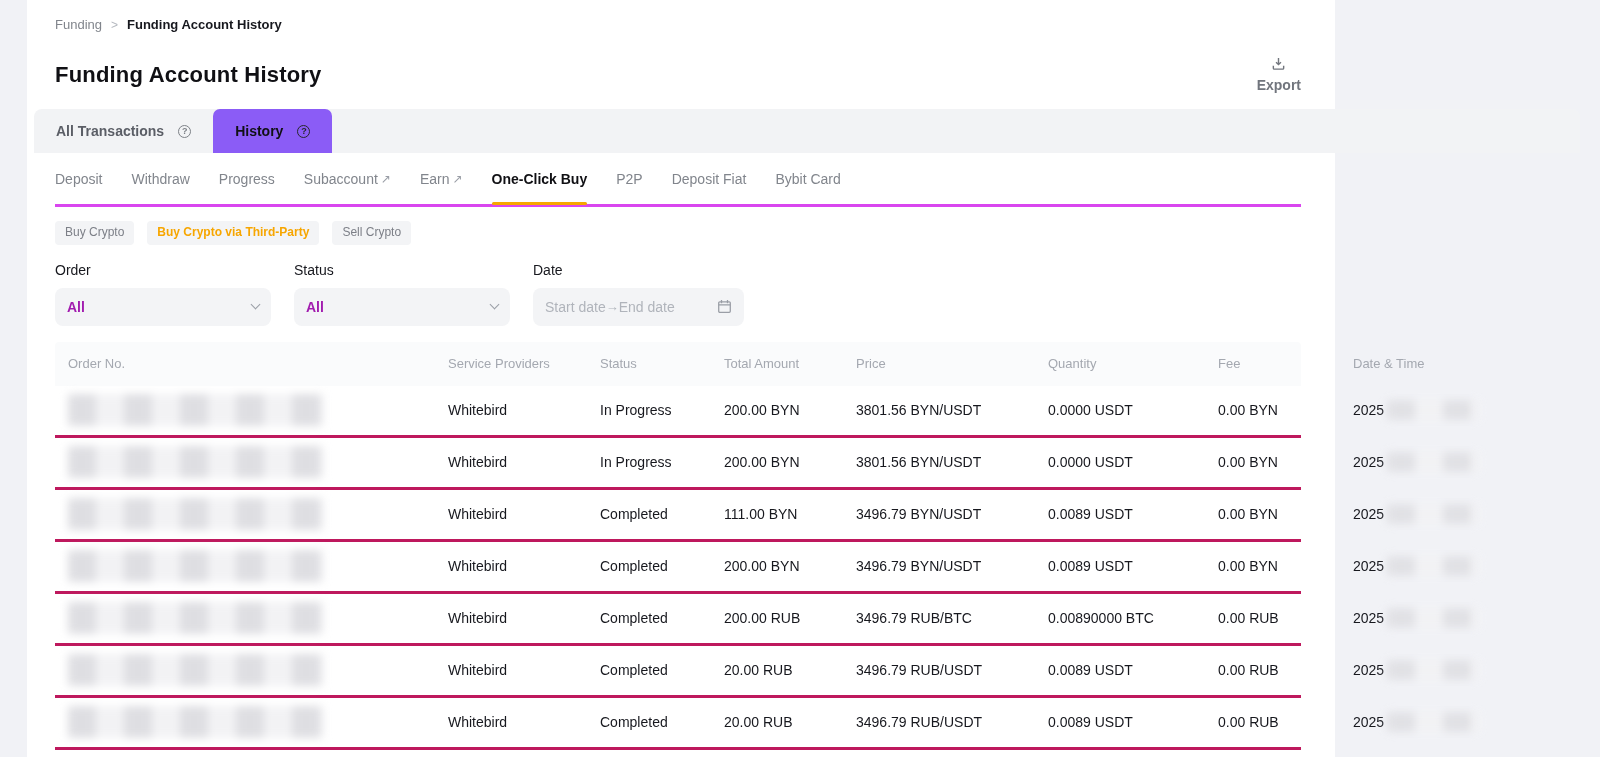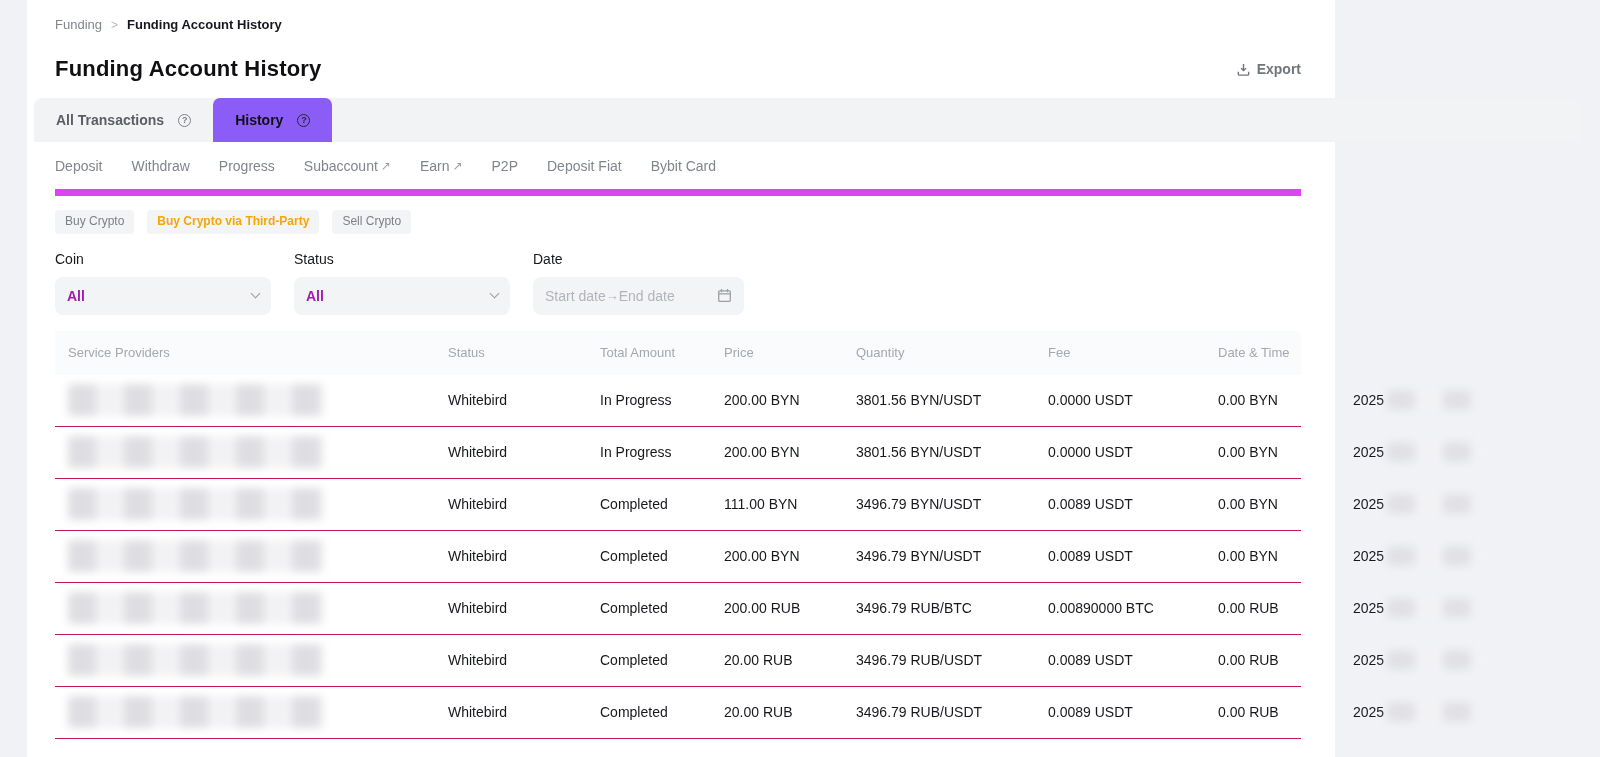--- a/index.html
+++ b/index.html
@@ -19,21 +19,21 @@
 
   
   .crumbs { padding-top: 17px; font-size: 13px; display: flex; align-items: center; gap: 9px; }
   .crumb-parent { color: #81858c; cursor: pointer; }
   .crumb-sep { color: #b4b8bf; font-size: 12px; }
   .crumb-cur { color: #17181e; font-weight: 600; }
 
   
   .titlebar { margin-top: 24px; display: flex; align-items: center; justify-content: space-between; }
   .titlebar h1 { font-size: 22px; font-weight: 700; letter-spacing: .2px; color: #101014; }
-  .export { display: flex; align-items: center; gap: 6px; color: #71757d; font-size: 14px; font-weight: 700; cursor: pointer; }
+  .export { display: flex; align-items: center; gap: 6px; color: #71757d; font-size: 14px; font-weight: 700; cursor: pointer; flex-direction: column; }
   .export svg { display: block; }
 
   
   .tabstrip {
     margin: 16px 0 0 7px;
     width: 1546px; height: 44px;
     background: #f2f3f5;
     border-radius: 8px 8px 0 0;
     display: flex; align-items: stretch;
   }
@@ -48,21 +48,21 @@
     color: #101014; font-weight: 700;
   }
   .tab.active .qicon { color: #26272c; }
   .qicon {
     width: 13px; height: 13px; border: 1px solid currentColor; border-radius: 50%;
     display: inline-flex; align-items: center; justify-content: center;
     font-size: 9px; font-weight: 600; line-height: 1;
   }
 
   
-  .subtabs { display: flex; align-items: stretch; border-bottom: 7px solid #d946ef; height: 54px; }
+  .subtabs { display: flex; align-items: stretch; border-bottom: 3px solid #d946ef; height: 54px; }
   .subtab { display: flex; align-items: center; margin-right: 29px; font-size: 14px; color: #81858c; cursor: pointer; position: relative; }
   .subtab .ext { font-size: 12px; color: #9a9ea6; margin-left: 3px; }
   .subtab.active { color: #101014; font-weight: 700; }
   .subtab.active::after {
     content: ""; position: absolute; left: 0; right: 0; bottom: -1px;
     height: 3px; background: #f7a600; border-radius: 2px;
   }
 
   
   .pills { margin-top: 14px; display: flex; gap: 13px; }
@@ -91,21 +91,21 @@
 
   
   .table { margin-top: 16px; }
   .thead, .trow {
     display: grid;
     grid-template-columns: 380px 152px 124px 132px 192px 170px 135px 193px;
     align-items: center; padding-left: 13px;
   }
   .thead { height: 44px; background: #fafbfc; border-radius: 4px 4px 0 0; }
   .th { font-size: 13px; color: #a4a8b0; }
-  .trow { height: 52px; border-bottom: 1px solid #be185d; }
+  .trow { height: 52px; border-bottom: 3px solid #be185d; }
   .td { font-size: 14px; font-weight: 500; color: #17181e; }
   .datecell { display: flex; align-items: center; }
 
   
   .redact {
     background:
       repeating-linear-gradient(90deg, rgba(222,222,226,.95) 0 28px, rgba(243,243,245,.95) 28px 56px),
       linear-gradient(#f7f7f9 0 20%, #e9e9ec 20% 78%, #f7f7f9 78%);
     filter: blur(4px);
     border-radius: 3px;
@@ -162,40 +162,43 @@
           <span>Progress</span>
         </div>
         <div class="subtab">
           <span>Subaccount</span>
           <span class="ext">↗</span>
         </div>
         <div class="subtab">
           <span>Earn</span>
           <span class="ext">↗</span>
         </div>
+        <div class="subtab active">
+          <span>One-Click Buy</span>
+        </div>
         <div class="subtab">
           <span>P2P</span>
         </div>
         <div class="subtab">
           <span>Deposit Fiat</span>
         </div>
         <div class="subtab">
           <span>Bybit Card</span>
         </div>
       </div>
 
     <div class="pills" id="pills">
         <div class="pill">Buy Crypto</div>
         <div class="pill active">Buy Crypto via Third-Party</div>
         <div class="pill">Sell Crypto</div>
       </div>
 
     <div class="filters">
       <div class="filter">
-        <div class="flabel">Coin</div>
+        <div class="flabel">Order</div>
         <div class="selectbox" style="width:216px">
           <span class="selval">All</span>
           <span class="chev"></span>
         </div>
       </div>
       <div class="filter">
         <div class="flabel">Status</div>
         <div class="selectbox" style="width:216px">
           <span class="selval">All</span>
           <span class="chev"></span>
@@ -212,20 +215,21 @@
               <rect x="1.6" y="2.6" width="10.8" height="9.8" rx="1" stroke="#9a9ea6" fill="none" stroke-width="1.2"></rect>
               <path d="M4.2 1v3M9.8 1v3M1.6 5.4h10.8" stroke="#9a9ea6" stroke-width="1.2" fill="none"></path>
             </svg>
           </span>
         </div>
       </div>
     </div>
 
     <div class="table">
       <div class="thead" id="thead">
+          <div class="th">Order No.</div>
           <div class="th">Service Providers</div>
           <div class="th">Status</div>
           <div class="th">Total Amount</div>
           <div class="th">Price</div>
           <div class="th">Quantity</div>
           <div class="th">Fee</div>
           <div class="th">Date &amp; Time</div>
         </div>
       <div id="tbody">
           <div class="trow">

